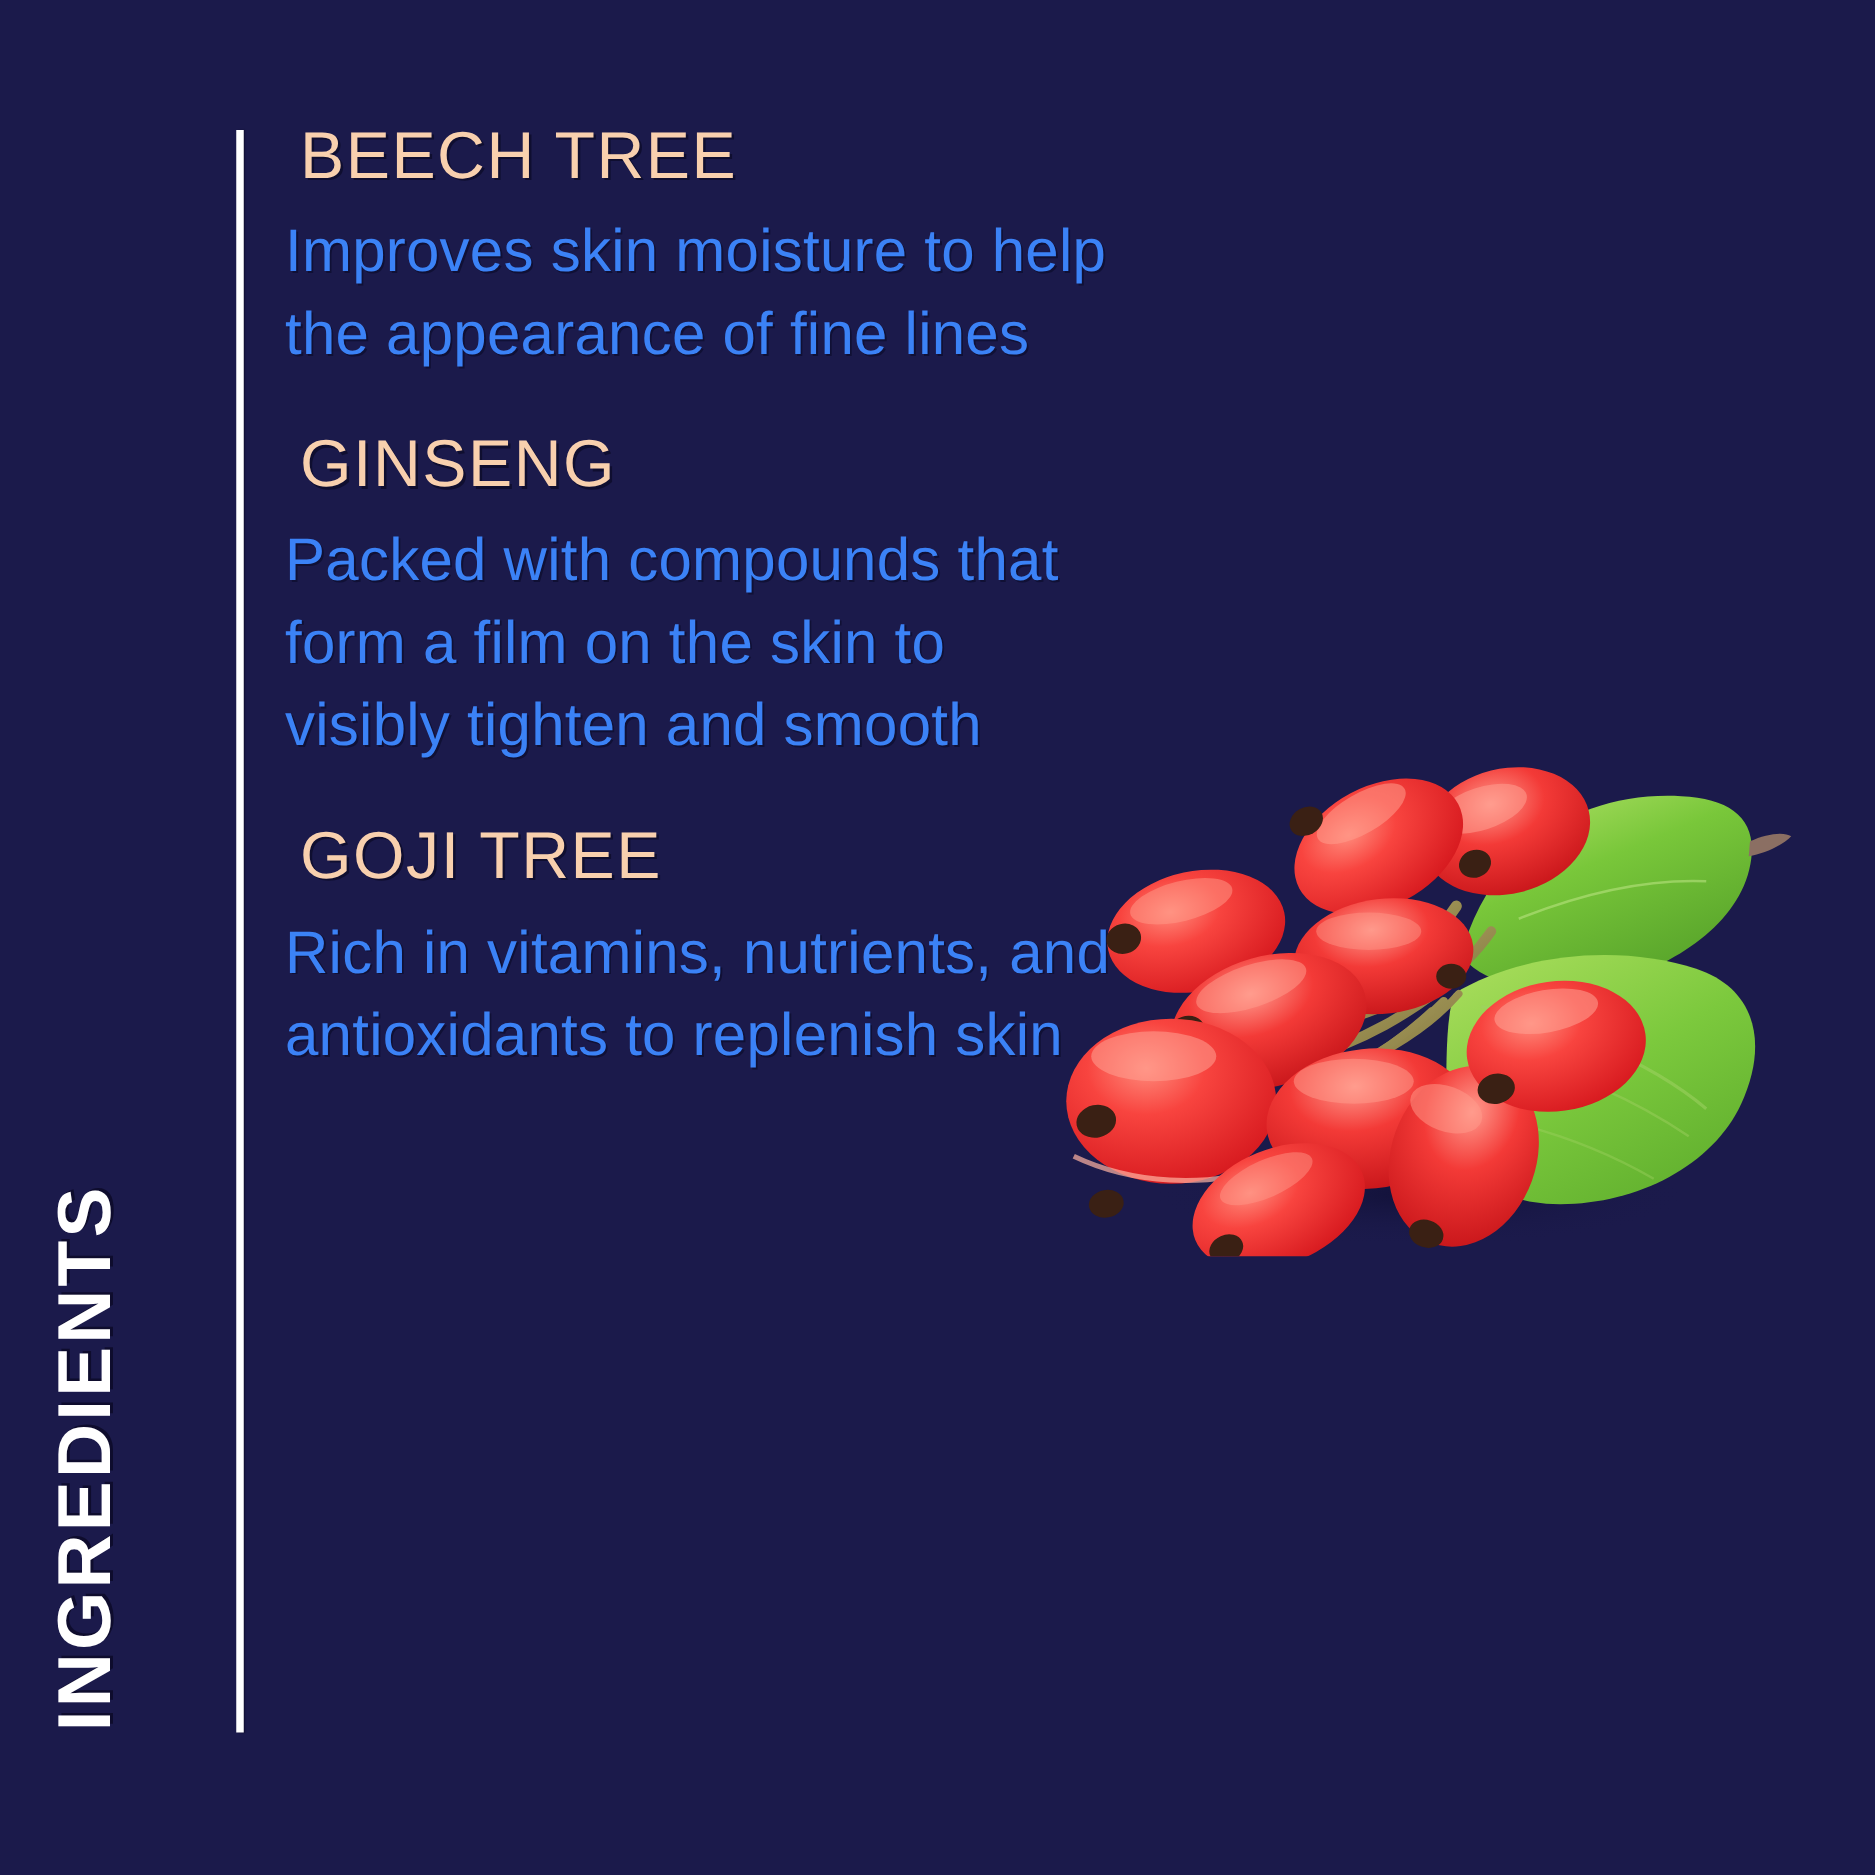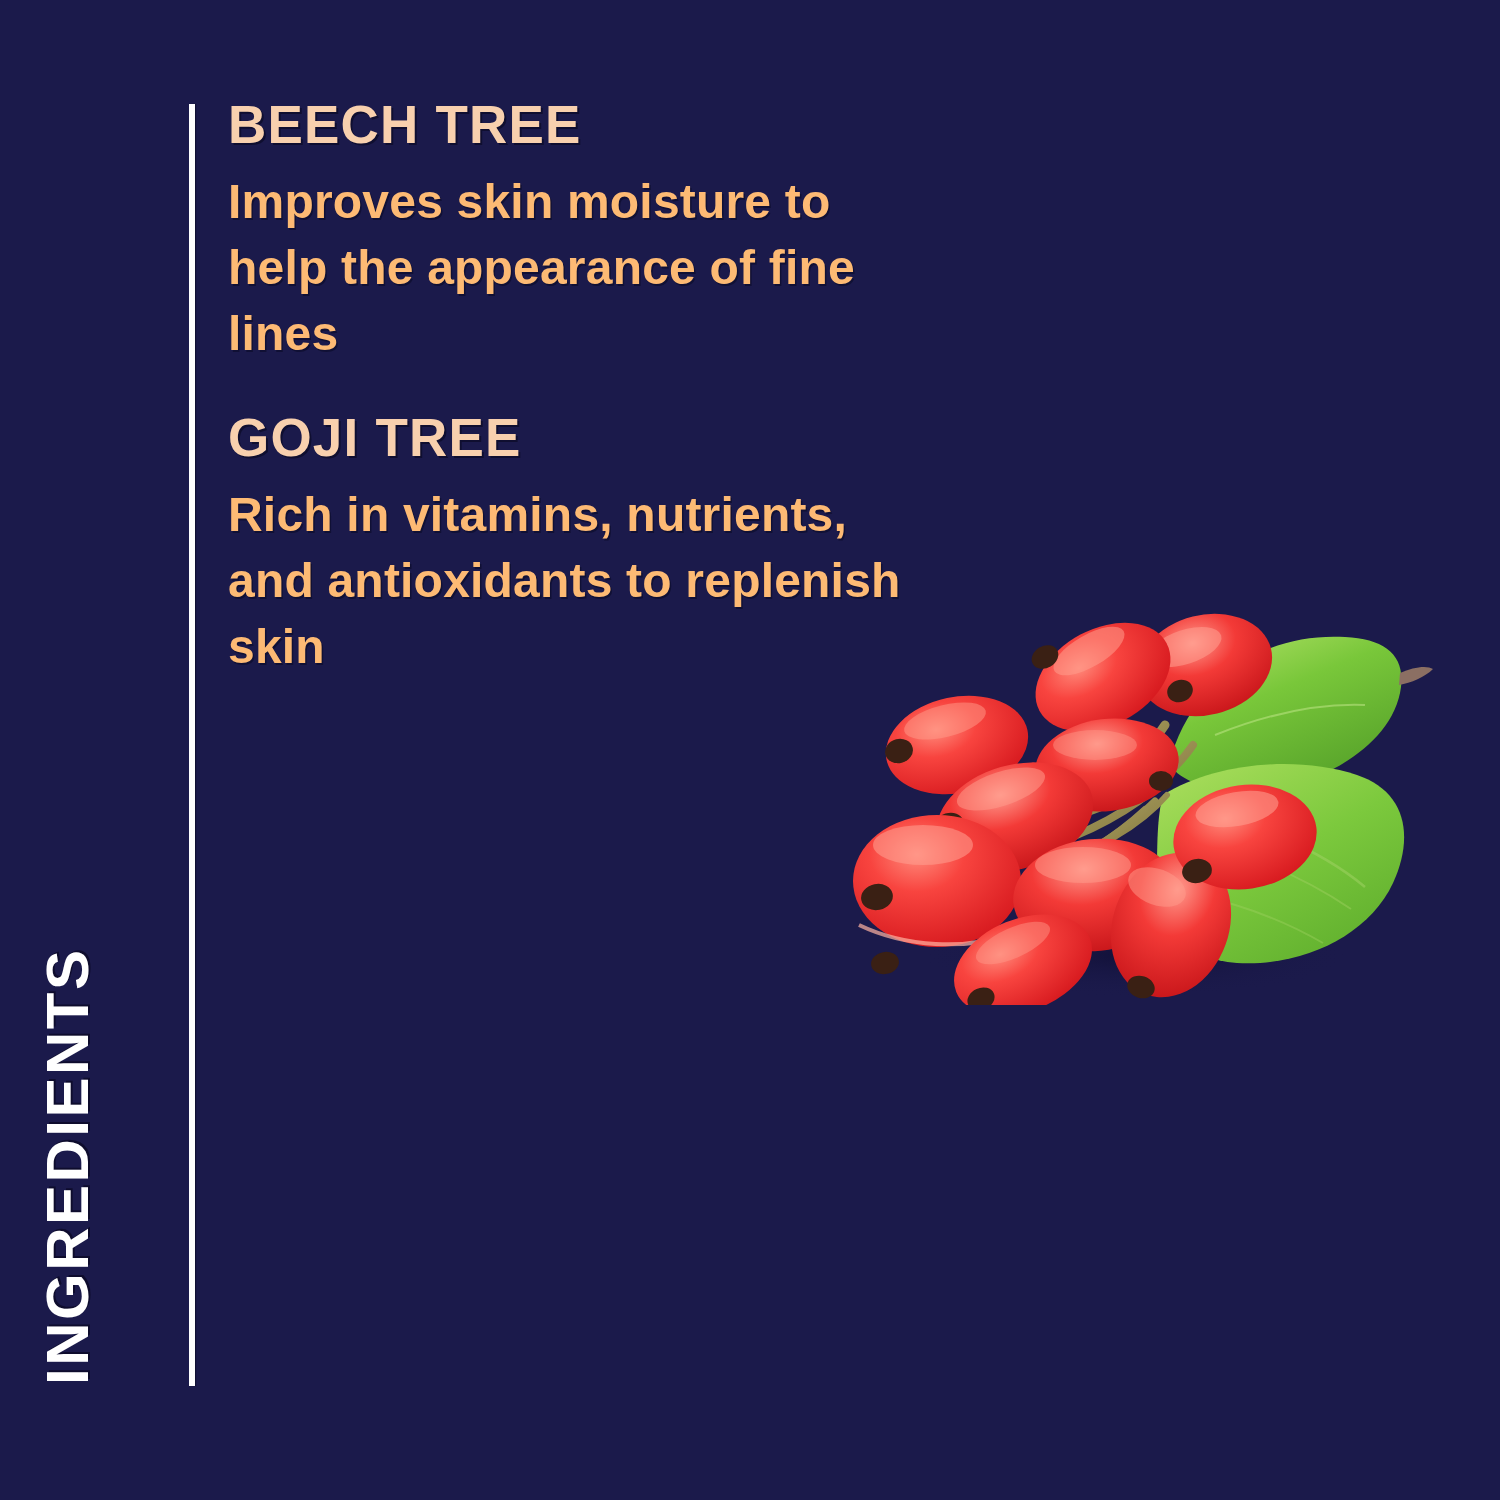--- a/index.html
+++ b/index.html
@@ -62,31 +62,31 @@
     width: 700px;
   }
   .ingredient-block {
     margin-bottom: 42px;
   }
   .ingredient-block:last-child { margin-bottom: 0; }
 
   .ing-title {
     color: #f8d0ae;
     font-family: "Liberation Sans", sans-serif;
-    font-weight: bold;
+    font-weight: normal;
     font-size: 53px;
     letter-spacing: 1.2px;
     line-height: 1.08;
-    margin: 0 0 16px 0;
+    margin: 0 0 16px 12px;
     text-shadow: 2px 2px 0 rgba(14,13,45,0.9);
   }
   .ing-desc {
-    color: #fdba74;
-    font-family: "Liberation Sans", sans-serif;
-    font-weight: bold;
+    color: #3b82f6;
+    font-family: "Liberation Sans", sans-serif;
+    font-weight: normal;
     font-size: 48px;
     line-height: 66px;
     letter-spacing: 0.2px;
     margin: 0;
     text-shadow: 1.5px 1.5px 0 rgba(14,13,45,0.75);
     max-width: 680px;
   }
   .blk-ginseng .ing-desc { max-width: 660px; }
   .blk-goji .ing-desc { max-width: 680px; }
 
@@ -111,20 +111,24 @@
 
   <div class="divider-line"></div>
 
   <div class="content-col">
 
     <div class="ingredient-block blk-beech">
       <div class="ing-title">BEECH TREE</div>
       <div class="ing-desc">Improves skin moisture to help the appearance of fine lines</div>
     </div>
 
+    <div class="ingredient-block blk-ginseng">
+      <div class="ing-title">GINSENG</div>
+      <div class="ing-desc">Packed with compounds that form a film on the skin to visibly tighten and smooth</div>
+    </div>
 
     <div class="ingredient-block blk-goji">
       <div class="ing-title">GOJI TREE</div>
       <div class="ing-desc">Rich in vitamins, nutrients, and antioxidants to replenish skin</div>
     </div>
 
   </div>
 
   <div class="berry-photo">
     <svg viewBox="0 0 590 410" xmlns="http://www.w3.org/2000/svg">

